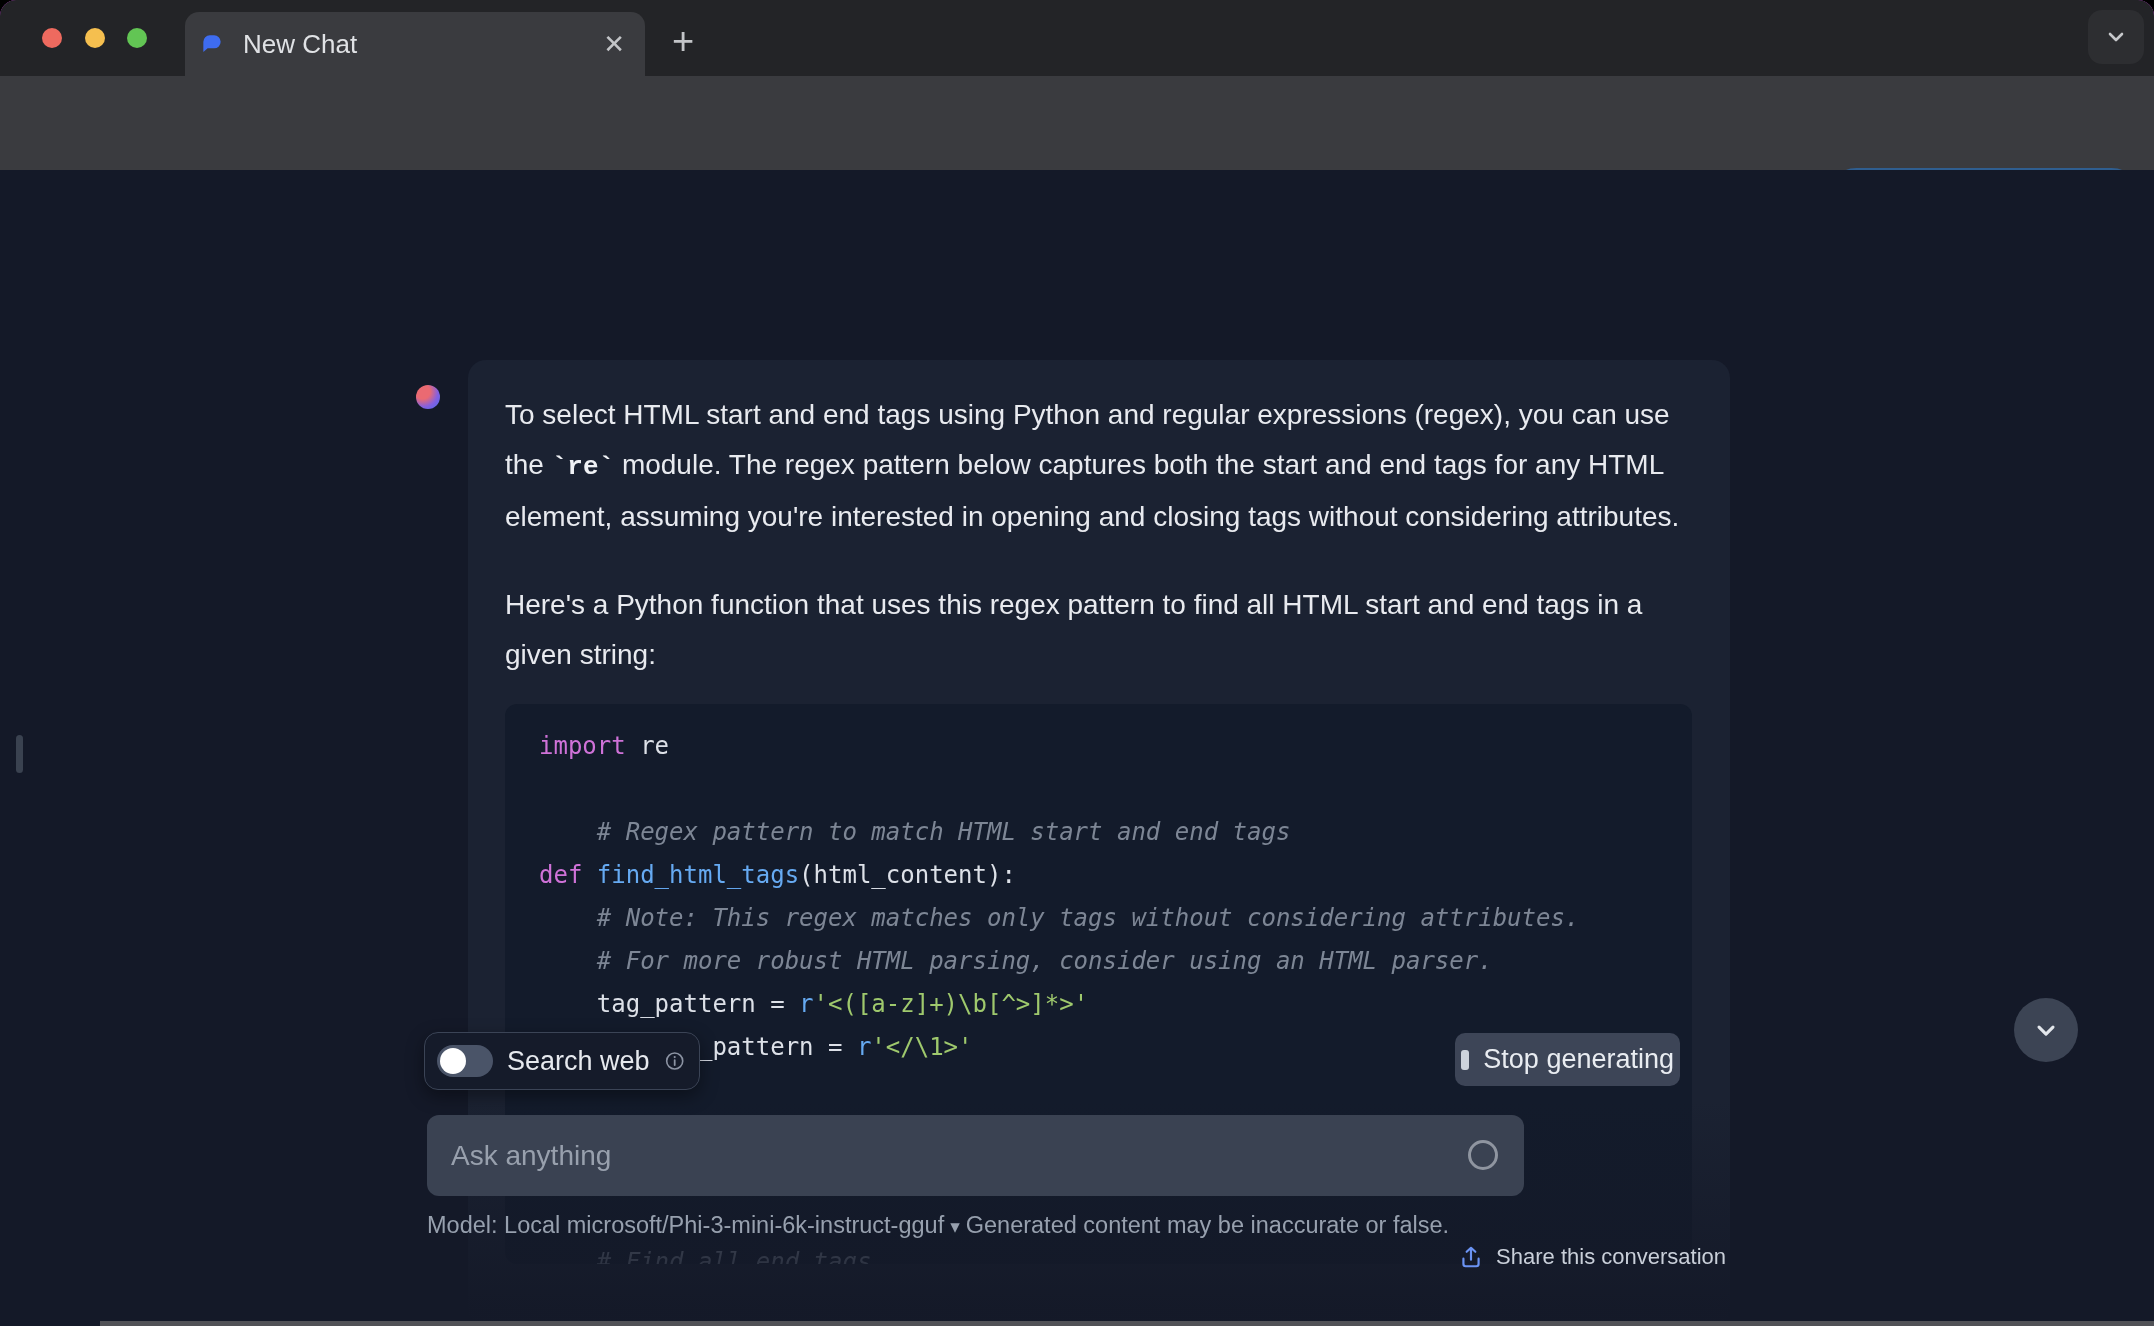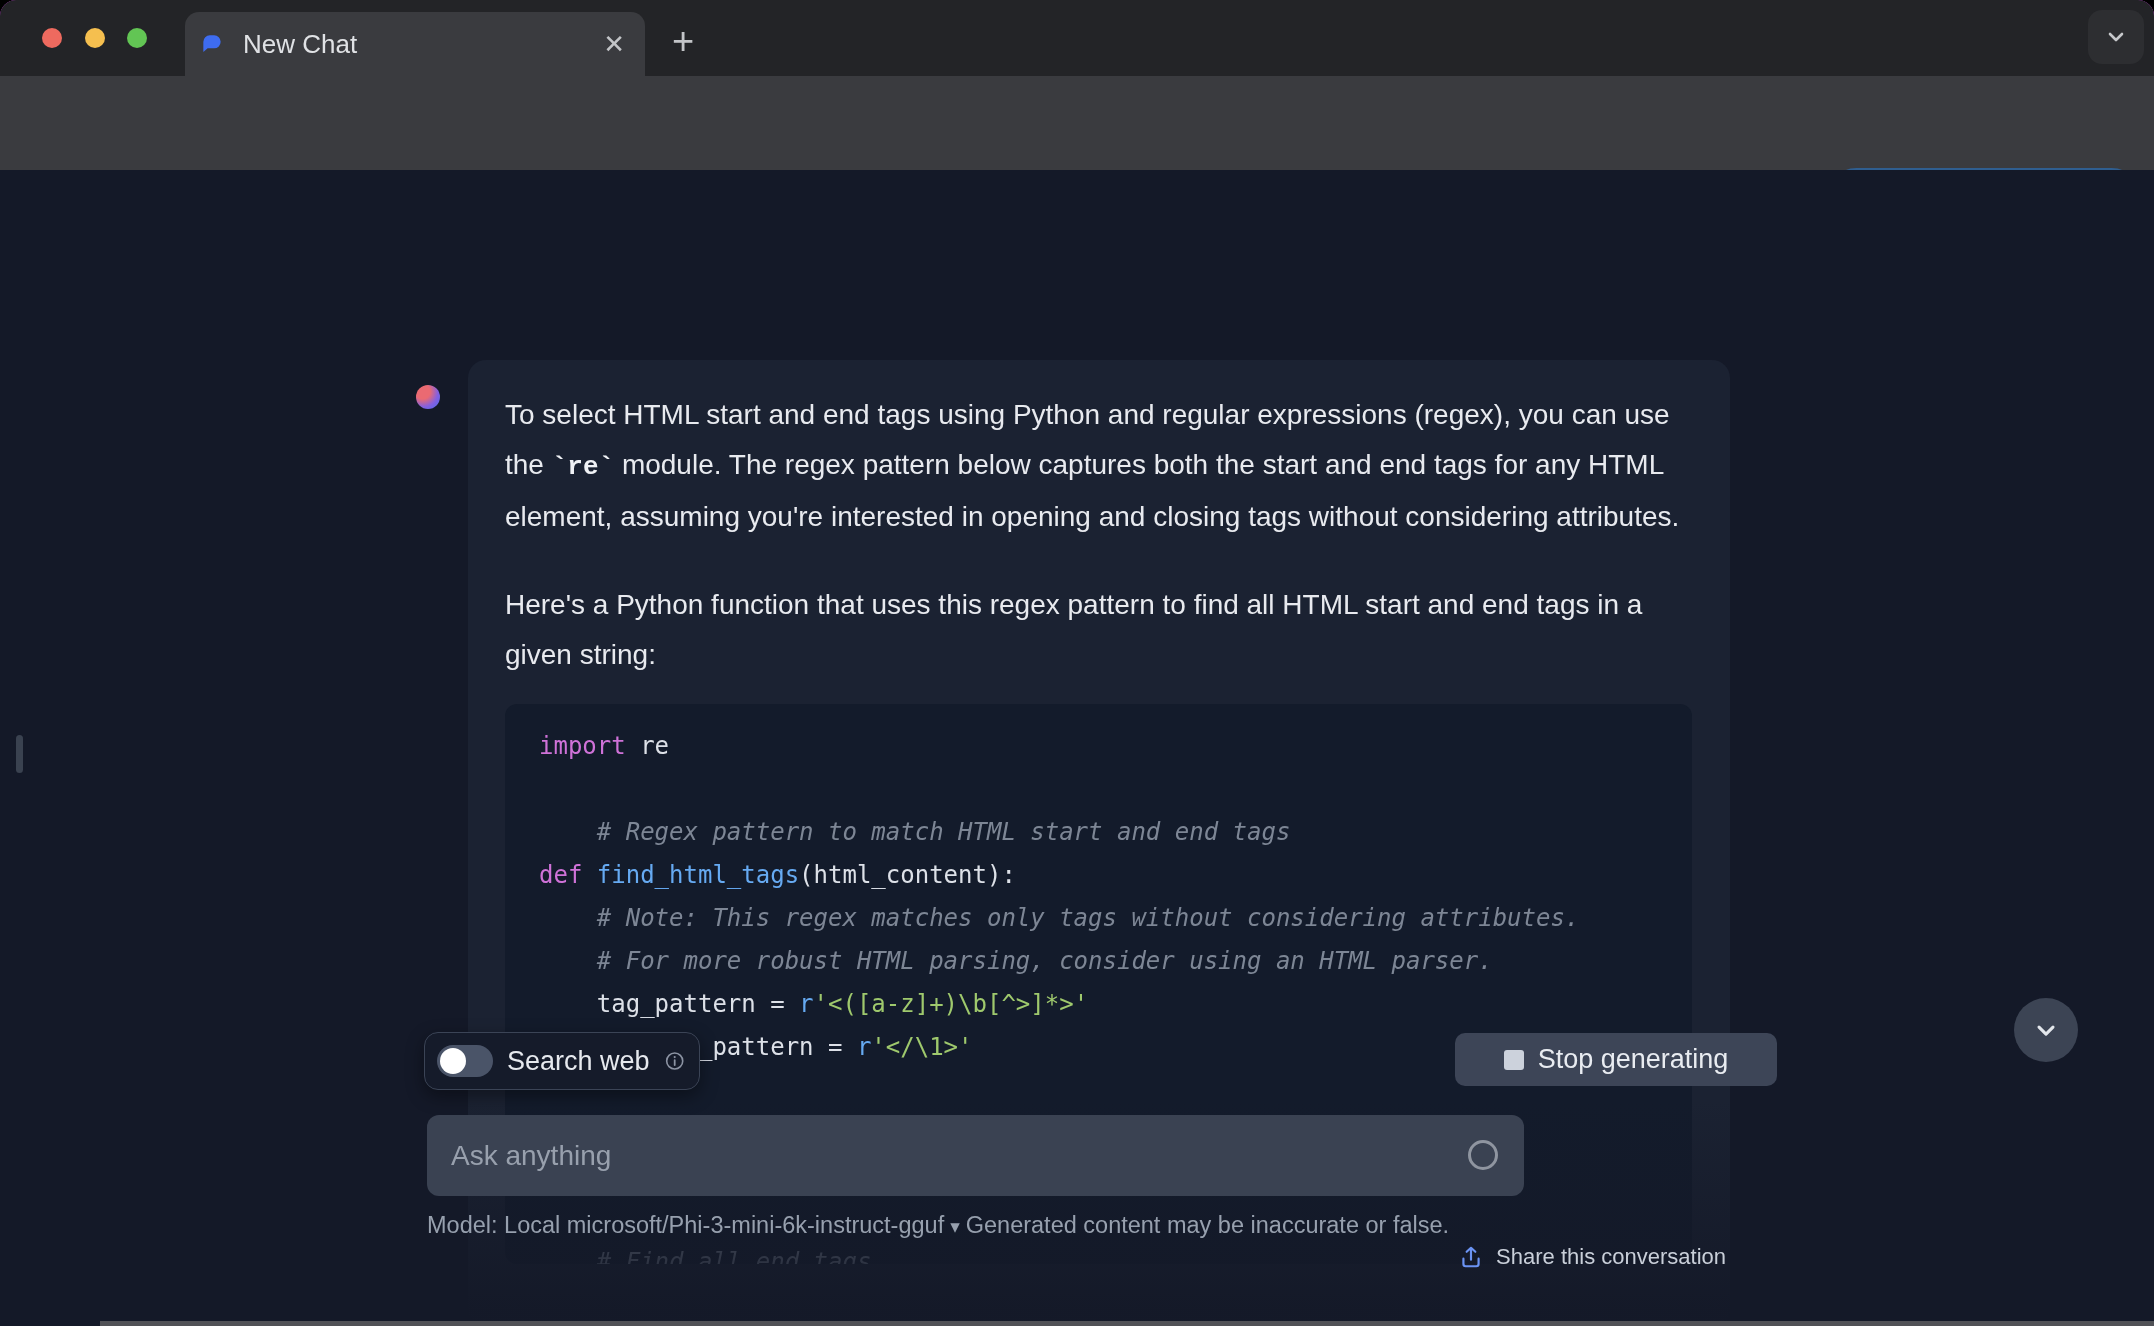--- a/index.html
+++ b/index.html
@@ -64,21 +64,21 @@
   .fadeout{position:absolute;left:0;top:930px;width:2154px;height:226px;z-index:5;
            background:linear-gradient(rgba(20,25,40,0),rgba(20,25,40,0.97) 92%);}
 
   .chip{position:absolute;left:424px;top:862px;width:276px;height:58px;border-radius:14px;z-index:6;
         background:#151b2a;border:1px solid #3b4456;display:flex;align-items:center;gap:14px;padding:0 14px 0 12px;
         box-shadow:0 6px 18px rgba(0,0,0,.4);}
   .toggle{width:56px;height:32px;border-radius:16px;background:#4a5468;position:relative;flex:none;}
   .knob{position:absolute;left:3px;top:3px;width:26px;height:26px;border-radius:50%;background:#fff;}
   .chip-label{color:#e6e9ee;font-size:27px;white-space:nowrap;}
 
-  .stopbtn{position:absolute;left:1455px;top:863px;width:322px;height:53px;border-radius:10px;background:#3d4557;
+  .stopbtn{position:absolute;left:1455px;top:863px;width:225px;height:53px;border-radius:10px;background:#3d4557;
            display:flex;align-items:center;justify-content:center;gap:14px;border:none;z-index:6;}
   .stop-sq{width:20px;height:20px;border-radius:3px;background:#ccd2dc;}
   .stop-label{color:#e9ecf1;font-size:27px;white-space:nowrap;}
 
   .inputbar{position:absolute;left:427px;top:945px;width:1097px;height:81px;border-radius:12px;background:#3a4252;z-index:6;}
   .inputbar input{position:absolute;left:0;top:0;width:100%;height:100%;background:transparent;border:none;outline:none;
                   padding:0 70px 0 24px;font-size:28px;color:#e8eaef;font-family:"Liberation Sans",sans-serif;}
   .inputbar input::placeholder{color:#98a0ad;opacity:1;}
   .spinner{position:absolute;right:26px;top:25px;width:30px;height:30px;border-radius:50%;border:3px solid #8f95a0;}
 

